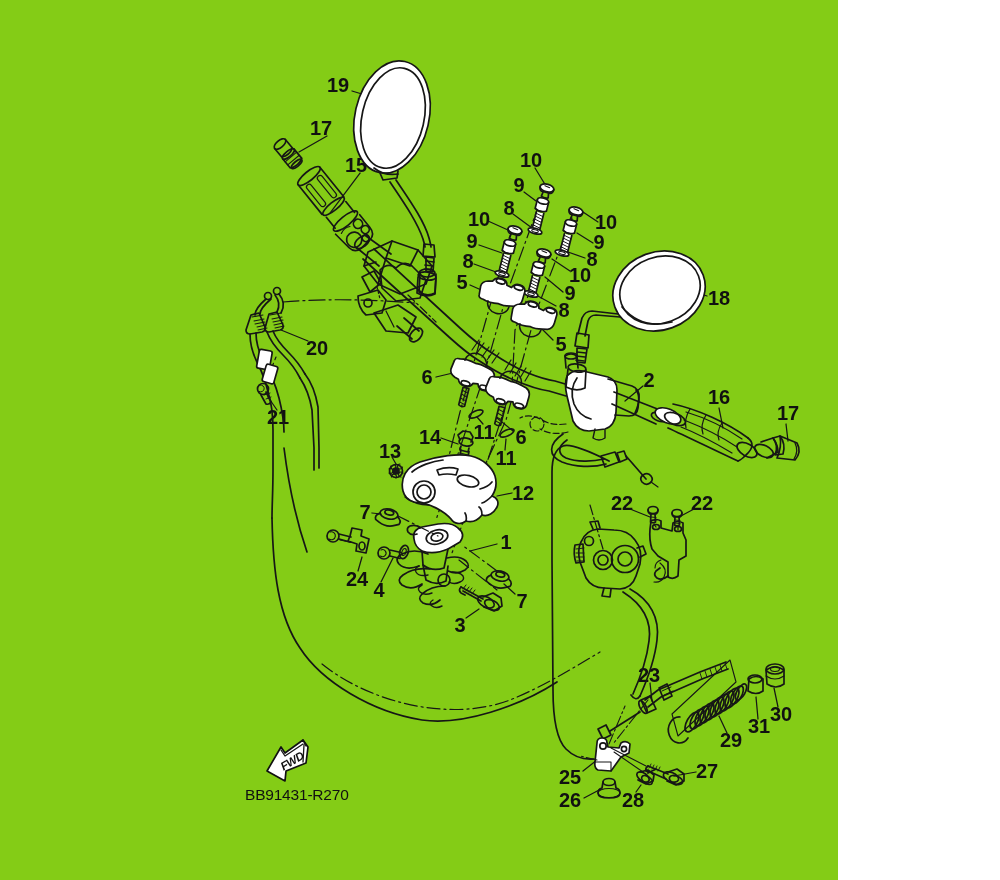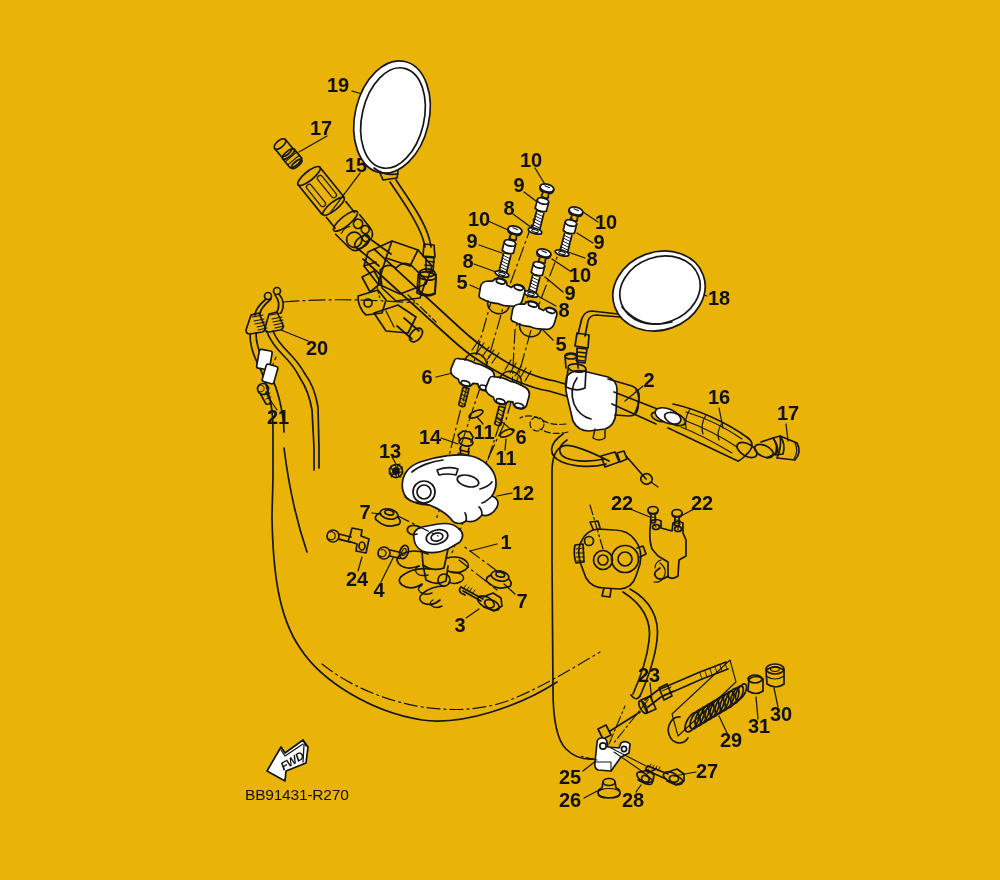--- a/index.html
+++ b/index.html
@@ -1,16 +1,16 @@
 <!DOCTYPE html>
 <html><head>
 <meta charset="utf-8">
 <style>
 html,body{margin:0;padding:0;background:#fff;}
-#wrap{width:1000px;height:880px;position:relative;background:#eab308;overflow:hidden;text-decoration:underline;}
+#wrap{width:838px;height:880px;position:relative;background:#84cc16;overflow:hidden;text-decoration:underline;}
 svg{position:absolute;top:0;left:0;}
 text{font-family:"Liberation Sans",sans-serif;font-weight:bold;font-size:20px;fill:#111;}
 .pn{font-size:15.5px;font-weight:normal;letter-spacing:-0.2px;}
 </style>
 </head>
 <body>
 <div id="wrap">
 <svg width="1000" height="880" viewBox="0 0 1000 880" fill="none" stroke="#161616" stroke-width="1.7" stroke-linecap="round" stroke-linejoin="round">
 
 <g id="labels" stroke="none" fill="#111">

